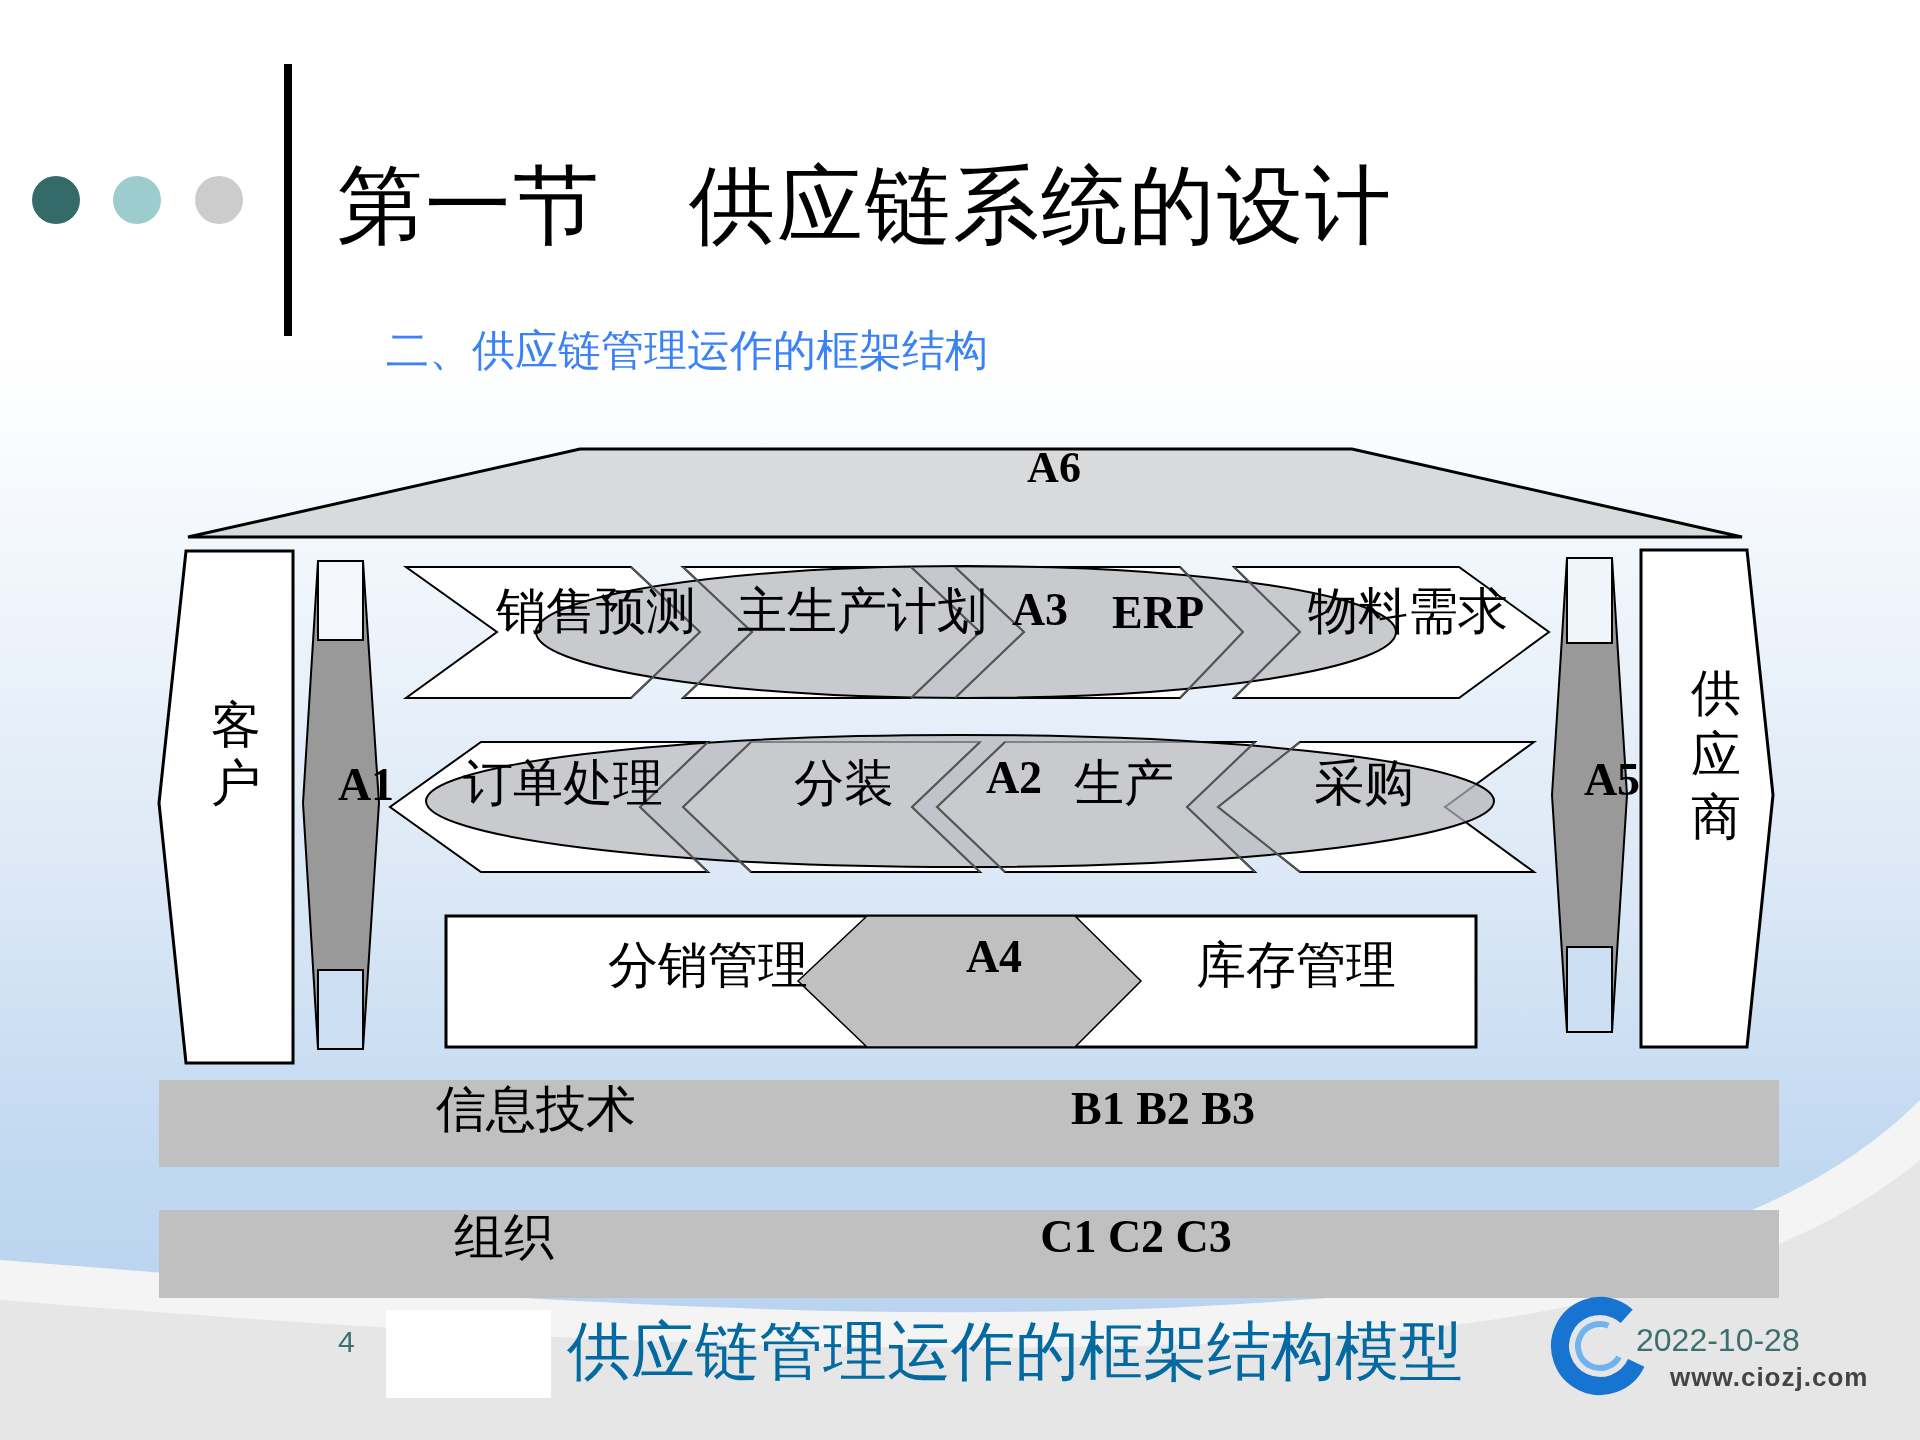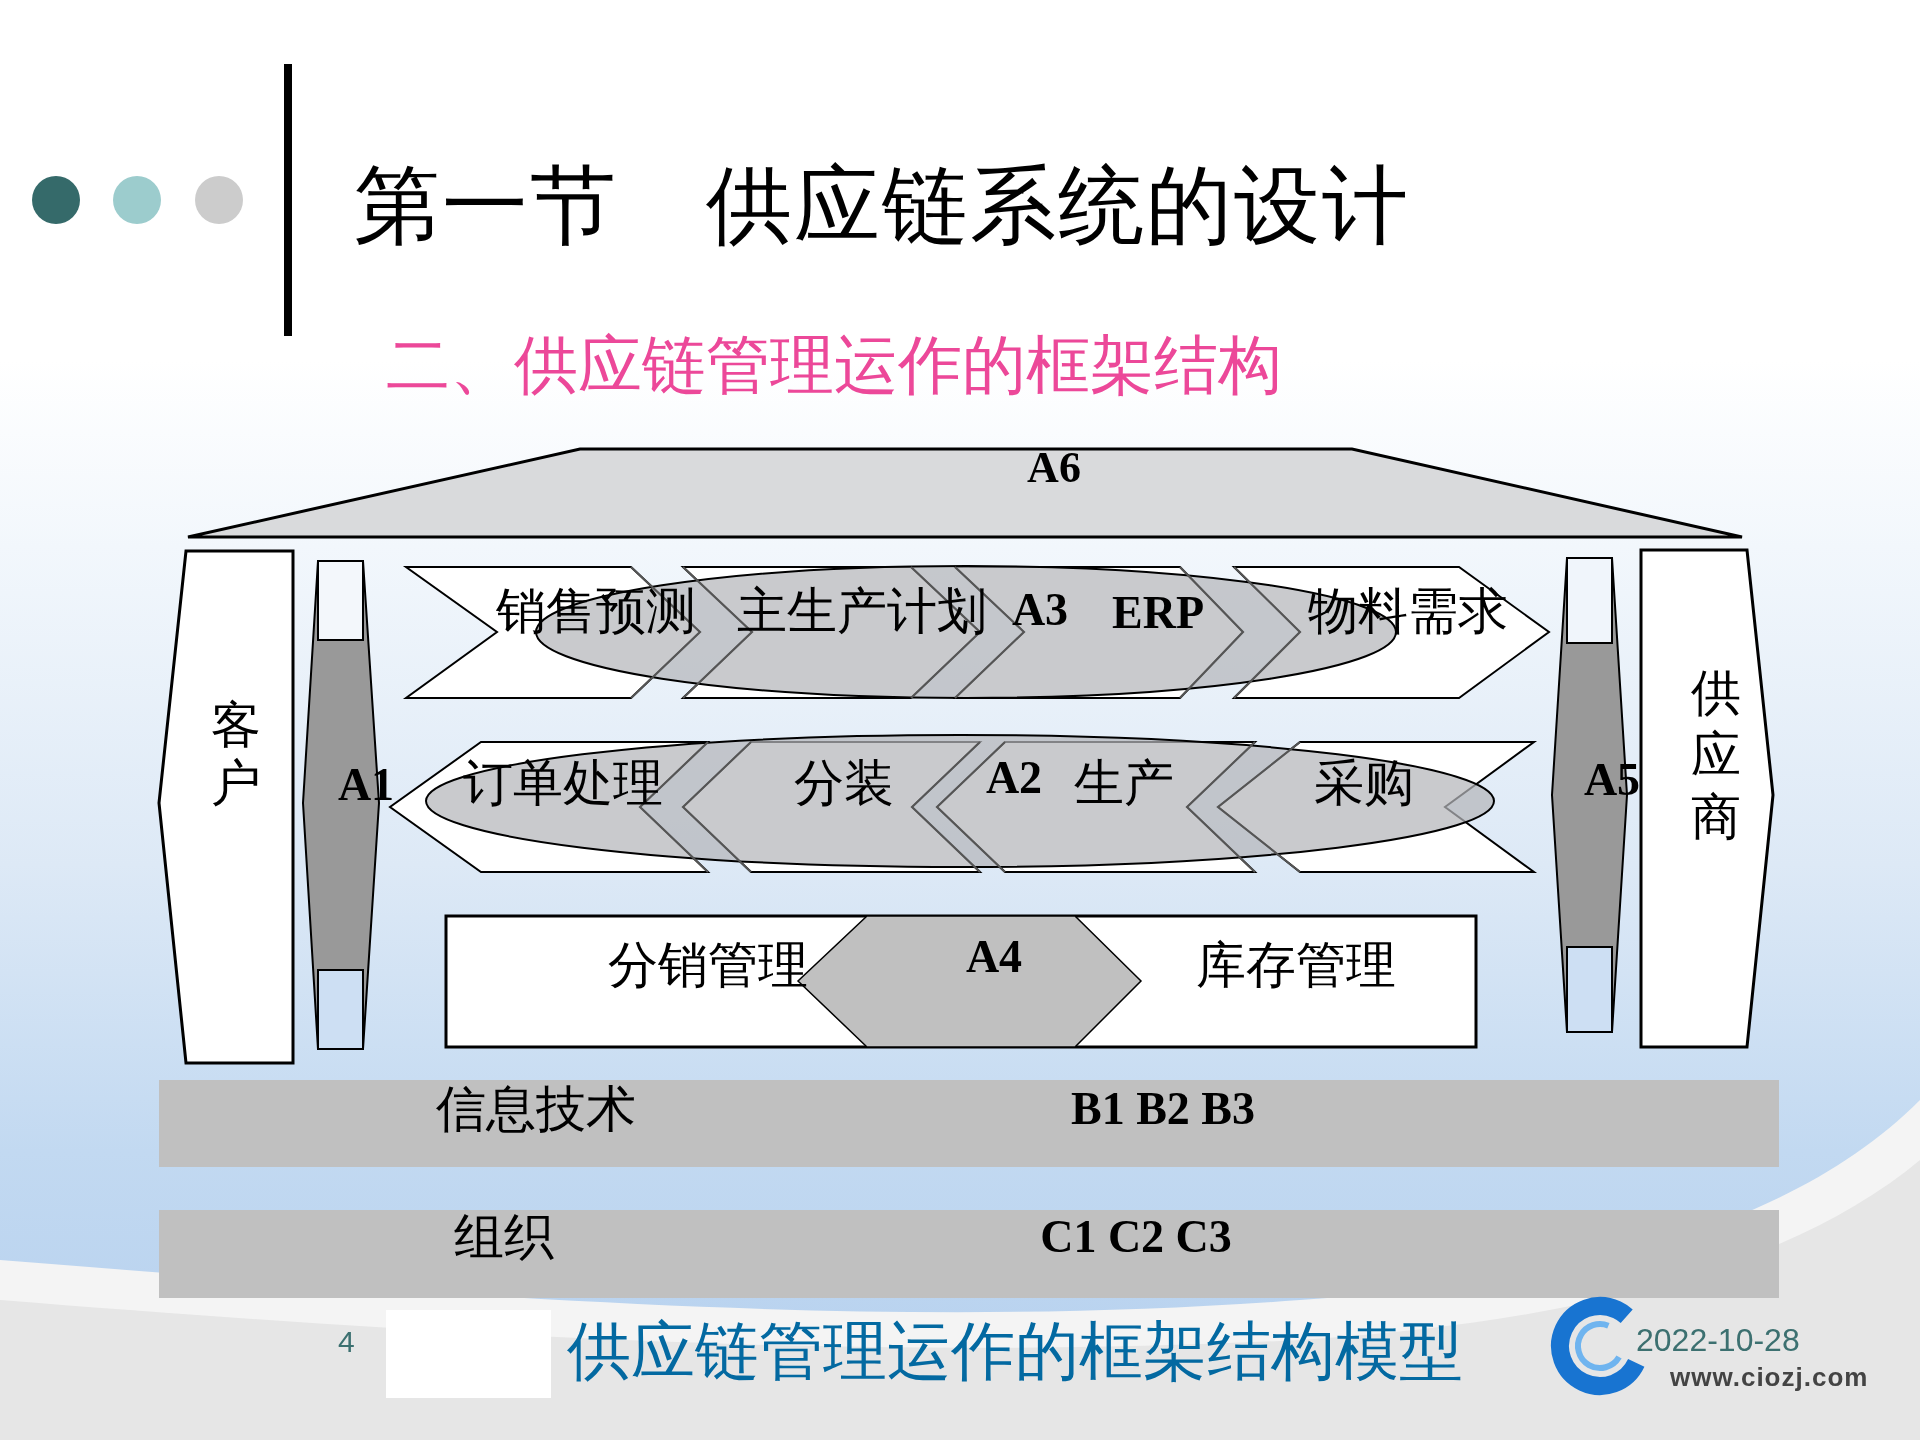--- a/index.html
+++ b/index.html
@@ -2,22 +2,22 @@
 <html><head>
 <meta charset="utf-8">
 <style>
   html, body { margin:0; padding:0; }
   body { width:1920px; height:1440px; position:relative; overflow:hidden;
          font-family:"DejaVu Sans", sans-serif; background:#ffffff; }
   .bg { position:absolute; left:0; top:0; width:1920px; height:1440px; }
   .dot { position:absolute; width:48px; height:48px; border-radius:50%; top:176px; }
   .vline { position:absolute; left:284px; top:64px; width:8px; height:272px; background:#000; }
   .title { position:absolute; left:337px; top:148px; font-size:86px; color:#000; white-space:pre;
-           font-family:"DejaVu Sans", sans-serif; letter-spacing:2px;margin-left:17px; }
-  .subtitle { position:absolute; left:386px; top:322px; font-size:64px; color:#ec4899; white-space:pre;
+           font-family:"DejaVu Sans", sans-serif; letter-spacing:2px; }
+  .subtitle { position:absolute; left:386px; top:322px; font-size:43px; color:#3b82f6; white-space:pre;
               font-family:"DejaVu Sans", sans-serif; }
   .diagram { position:absolute; left:0; top:0; width:1920px; height:1440px; }
   .serif { font-family:"Liberation Serif", "DejaVu Serif", serif; }
   .caption { position:absolute; left:567px; top:1308px; font-size:64px; color:#0369a1; white-space:pre;
              font-family:"DejaVu Sans", sans-serif; }
   .page-num { position:absolute; left:338px; top:1325px; font-size:30px; color:#3c7070;
               font-family:"Liberation Sans", sans-serif; }
   .white-box { position:absolute; left:386px; top:1310px; width:165px; height:88px; background:#ffffff; }
   .logo { position:absolute; left:1550px; top:1296px; width:340px; height:100px; }
   .logo-text { position:absolute; left:118px; top:0px; font-size:56px; font-weight:bold; color:#1a1a1a;

